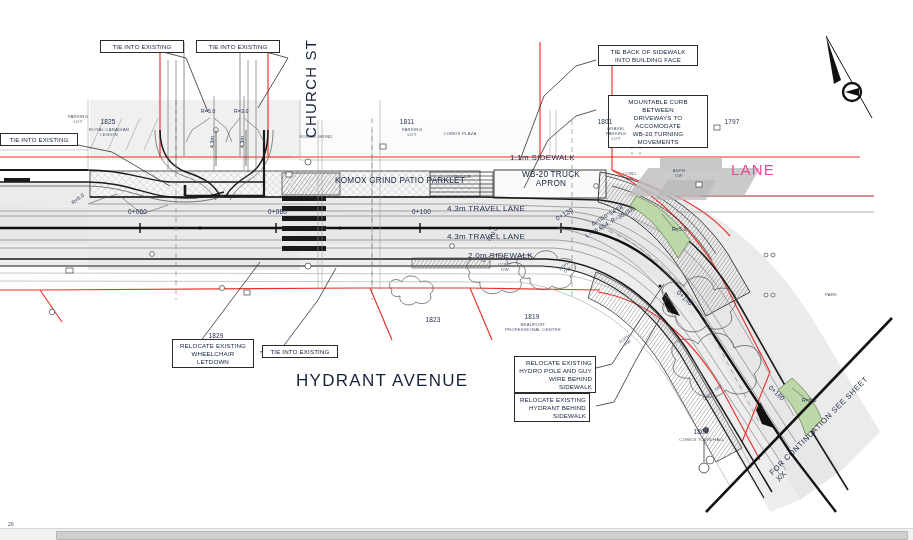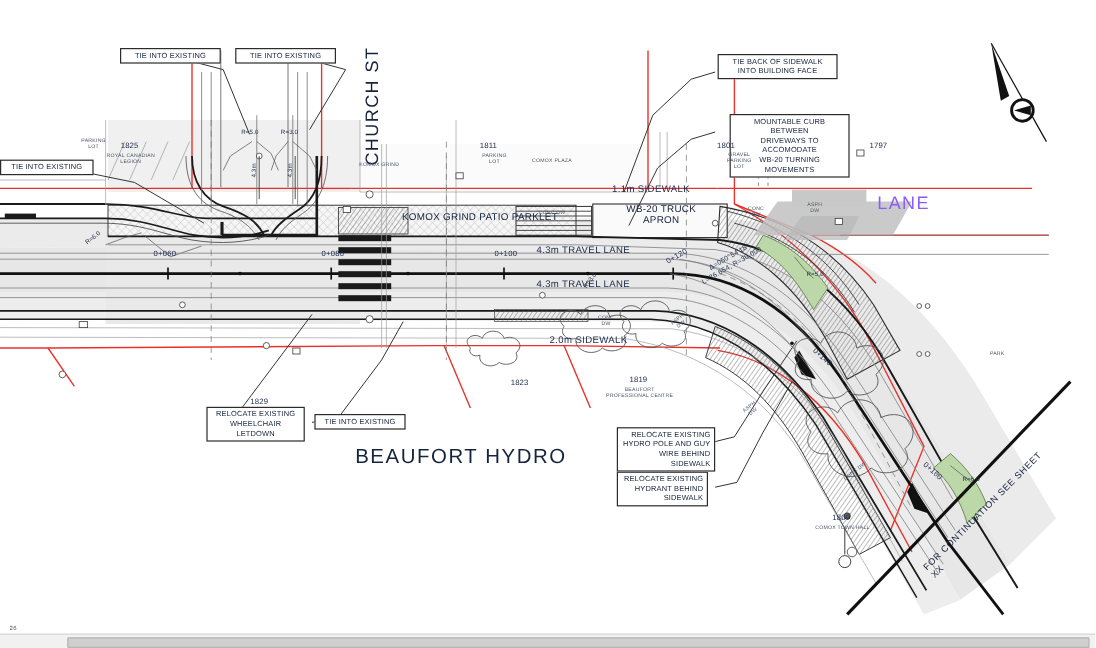--- a/index.html
+++ b/index.html
@@ -32,21 +32,21 @@
   .callout.ralign { text-align: right; }
 
   
   .maptext {
     position: absolute;
     color: #1b2a4a;
     white-space: pre-line;
     letter-spacing: .2px;
   }
   .t-street {
-    font-size: 15px; color: #8b5cf6;
+    font-size: 15px; color: #ec4899;
     letter-spacing: 1.2px;
   }
   .t-streetbig {
     font-size: 17px; color: #16233d;
     letter-spacing: 1.3px;
   }
   .t-vert {
     font-size: 15px; color: #16233d;
     letter-spacing: 1.2px;
     transform-origin: 0 0;
@@ -396,27 +396,27 @@
   <div class="callout ralign" style="left:514px; top:356px; width:82px;">RELOCATE EXISTING
 HYDRO POLE AND GUY
 WIRE BEHIND SIDEWALK</div>
 
   <div class="callout ralign" style="left:514px; top:393px; width:76px;">RELOCATE EXISTING
 HYDRANT BEHIND
 SIDEWALK</div>
 
   <div class="maptext t-vert" style="left:302px; top:138px;">CHURCH ST</div>
 
-  <div class="maptext t-streetbig" style="left:296px; top:371px;">BEAUFORT HYDRO</div>
+  <div class="maptext t-streetbig" style="left:296px; top:371px;">HYDRANT AVENUE</div>
 
   <div class="maptext t-street" style="left:731px; top:161px;">LANE</div>
 
   <div class="maptext t-lane" style="left:510px; top:153px;">1.1m SIDEWALK</div>
 
-  <div class="maptext t-lane" style="left:458px; top:251px;margin-top:28px;">2.0m SIDEWALK</div>
+  <div class="maptext t-lane" style="left:468px; top:251px;">2.0m SIDEWALK</div>
 
   <div class="maptext t-lane" style="left:447px; top:204px;">4.3m TRAVEL LANE</div>
 
   <div class="maptext t-lane" style="left:447px; top:232px;">4.3m TRAVEL LANE</div>
 
   <div class="maptext t-lbl" style="left:322px; top:176px;margin-left:13px;">KOMOX GRIND PATIO PARKLET</div>
 
   <div class="maptext t-lbl" style="left:512px; top:170px; width:78px; text-align:center;">WB-20 TRUCK
 APRON</div>
 

